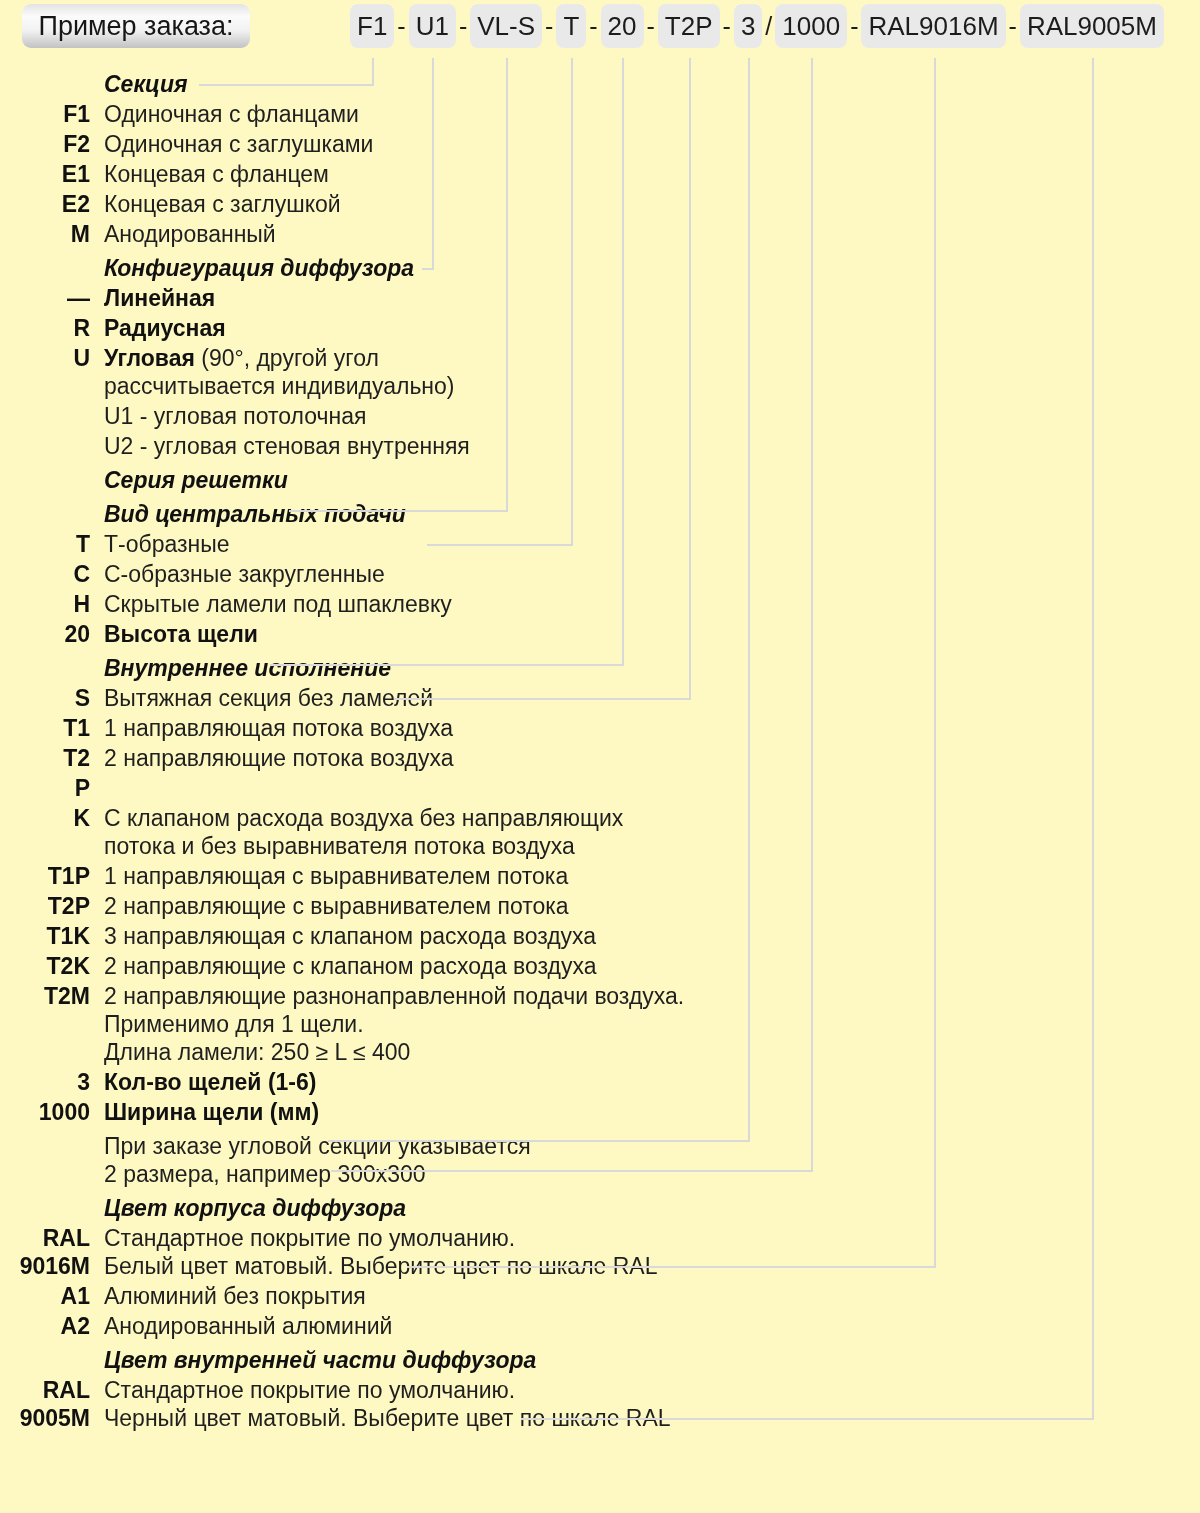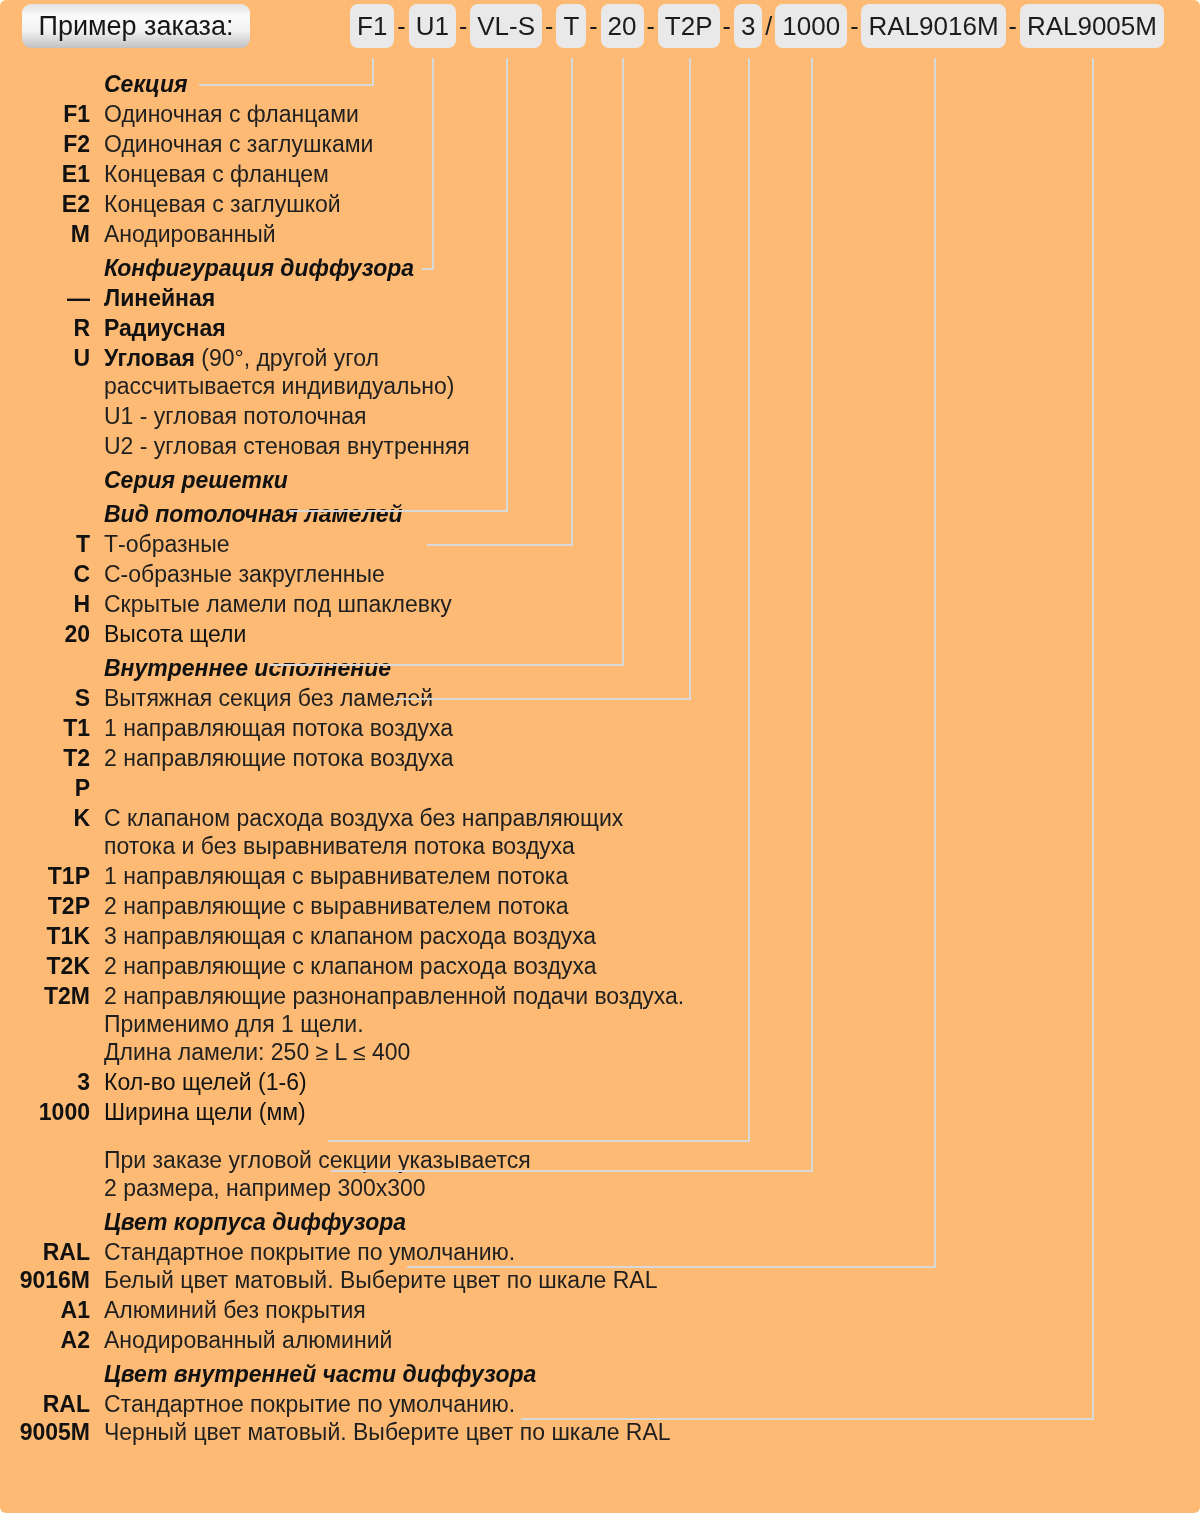--- a/index.html
+++ b/index.html
@@ -1,18 +1,18 @@
 <!DOCTYPE html>
 <html><head>
 <meta charset="utf-8">
 <style>
   html,body{margin:0;padding:0;background:#fff;}
   #page{
-    position:relative;width:1200px;height:1513px;background:#fdba74;
-    overflow:hidden;font-family:"Liberation Sans",sans-serif;color:#1f1f1f;border-radius:6px;
+    position:relative;width:1200px;height:1513px;background:#fef9c3;
+    overflow:hidden;font-family:"Liberation Sans",sans-serif;color:#1f1f1f;
   }
   
   .badge{
     position:absolute;left:22px;top:4px;width:228px;height:44px;border-radius:9px;
     background:linear-gradient(180deg,#e3e3e3 0%,#fbfbfb 28%,#f2f2f2 60%,#c2c2c2 100%);
     display:flex;align-items:center;justify-content:center;
     font-size:27px;color:#161616;
   }
   .code-row{position:absolute;left:350px;top:4px;display:flex;align-items:center;}
   .seg{
@@ -28,22 +28,22 @@
     flex:none;width:90px;text-align:right;font-weight:700;font-size:23px;
     line-height:28px;color:#111;white-space:pre-line;
   }
   .desc{
     margin-left:14px;font-size:23px;line-height:28px;color:#1f1f1f;
     white-space:pre-line;
   }
   .desc b{font-weight:700;color:#111;margin-top:8px;}
   .row.section{margin-top:6px;}
   .row.section .desc{font-weight:700;color:#111;font-style:italic;}
-  .row.item-header .desc{font-weight:400;color:#111;}
-  .row.note{margin-top:20px;}
+  .row.item-header .desc{font-weight:700;color:#111;}
+  .row.note{margin-top:6px;}
   
   .line{position:absolute;background:#d9d9d9;}
 </style>
 </head>
 <body>
 
 <div id="page">
   <div class="badge">
     <span>Пример заказа:</span>
   </div>
@@ -117,21 +117,21 @@
       <div class="row sub">
         <div class="code"></div>
         <div class="desc"><span>U2 - угловая стеновая внутренняя</span></div>
       </div>
       <div class="row section">
         <div class="code"></div>
         <div class="desc"><span>Серия решетки</span></div>
       </div>
       <div class="row section">
         <div class="code"></div>
-        <div class="desc"><span>Вид потолочная ламелей</span></div>
+        <div class="desc"><span>Вид центральных подачи</span></div>
       </div>
       <div class="row item">
         <div class="code">T</div>
         <div class="desc"><span>Т-образные</span></div>
       </div>
       <div class="row item">
         <div class="code">C</div>
         <div class="desc"><span>С-образные закругленные</span></div>
       </div>
       <div class="row item">

